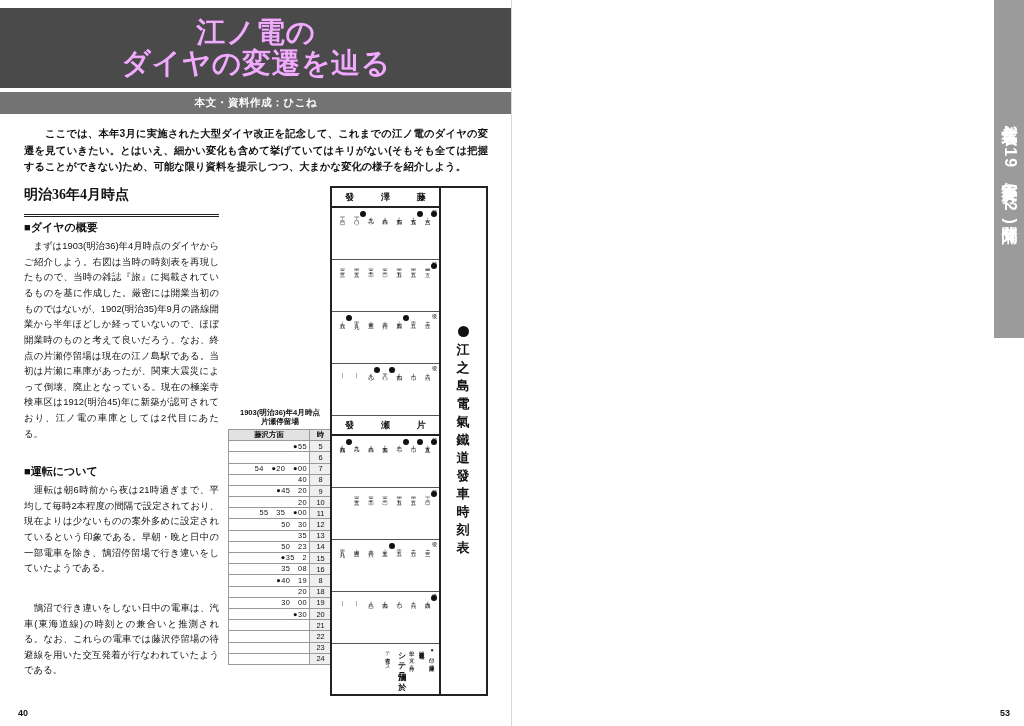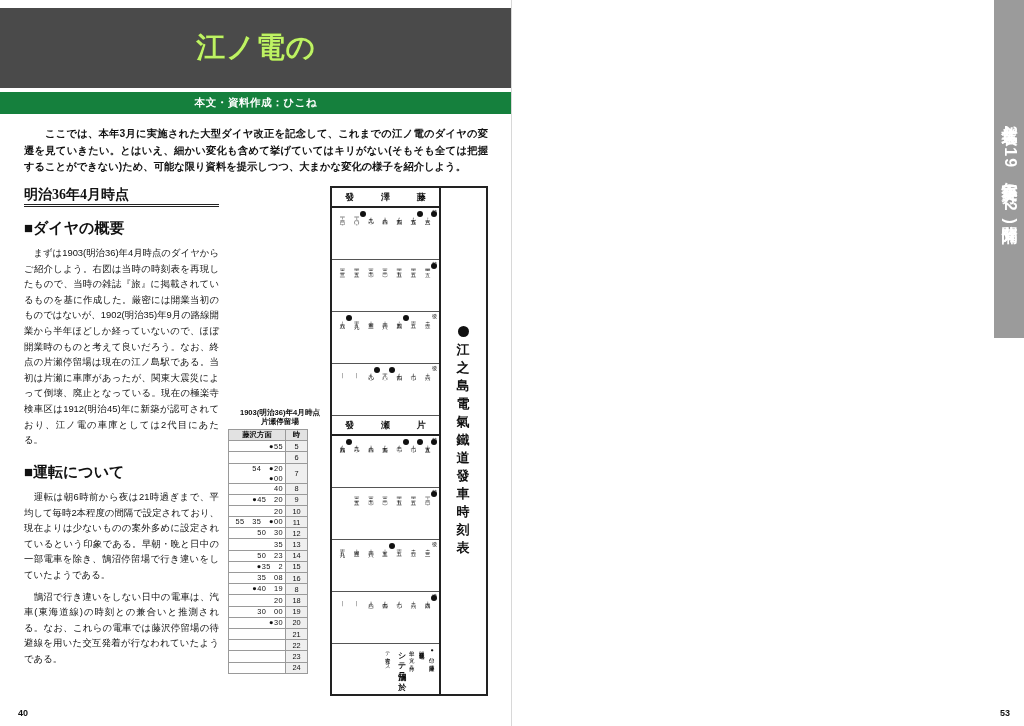--- a/index.html
+++ b/index.html
@@ -16,54 +16,54 @@
   .page-left{width:512px;}
   .page-right{width:512px;}
   .gutter{position:absolute;left:511px;top:0;width:2px;height:726px;background:#d8d8d8;}
 
   
   .lp-title-band{
     position:absolute;left:0;top:8px;width:512px;height:80px;
     background:#4a4a4a;display:flex;align-items:center;justify-content:center;
   }
   .lp-title{
-    color:#bef264;font-weight:bold;font-size:29px;line-height:1.08;text-align:center;
+    color:#f0abfc;font-weight:bold;font-size:29px;line-height:1.08;text-align:center;
     letter-spacing:.5px;text-shadow:0 0 0 #000;
   }
   .lp-title span{display:block;}
   .lp-byline-band{
-    position:absolute;left:0;top:92px;width:512px;height:22px;background:#15803d;
+    position:absolute;left:0;top:92px;width:512px;height:22px;background:#737373;
     display:flex;align-items:center;justify-content:center;
   }
   .lp-byline{color:#fff;font-size:10.5px;font-weight:bold;letter-spacing:.6px;}
 
   .lp-lead{
     position:absolute;left:24px;top:126px;width:464px;
     font-size:10.3px;line-height:1.62;text-align:justify;font-weight:bold;
   }
 
   .sec-head{
     position:absolute;left:24px;top:186px;width:195px;
     font-size:14px;font-weight:bold;font-family:"Liberation Serif","DejaVu Serif",serif;
-    border-bottom:3px double #222;padding-bottom:0;
-  }
-  .sub-head{font-size:15px;font-weight:bold;margin:6px 0 2px 0;font-family:Liberation Mono, monospace;}
+    border-bottom:3px double #222;padding-bottom:10px;
+  }
+  .sub-head{font-size:11px;font-weight:bold;margin:6px 0 2px 0;}
   .body-col{
     position:absolute;left:24px;width:195px;font-size:9.4px;line-height:1.66;
     text-align:justify;
   }
   #col-a{top:212px;}
   #col-b{top:456px;}
 
   
   .tt1903{
     position:absolute;left:228px;top:408px;width:104px;
   }
   .tt1903 .cap{font-size:7.6px;font-weight:bold;text-align:center;line-height:1.25;margin-bottom:2px;}
-  .tt1903 table{border-collapse:collapse;width:80px;font-size:7.4px;}
+  .tt1903 table{border-collapse:collapse;width:104px;font-size:7.4px;}
   .tt1903 th,.tt1903 td{border:1px solid #9a9a9a;height:11.2px;padding:0 2px;box-sizing:border-box;}
   .tt1903 th{background:#e2e2e2;font-weight:bold;text-align:center;font-size:7.4px;}
   .tt1903 td.dep{text-align:right;letter-spacing:.4px;}
   .tt1903 td.hr{text-align:center;background:#efefef;width:22px;}
 
   
   .vbox{
     position:absolute;left:330px;top:186px;width:158px;height:510px;
     border:2px solid #222;background:#fff;box-sizing:border-box;display:flex;
   }
@@ -105,40 +105,41 @@
 </head>
 <body>
 
 <div class="spread">
 
   <div class="page page-left">
 
     <div class="lp-title-band">
       <div class="lp-title">
         <span>江ノ電の</span>
+        <span>ダイヤの変遷を辿る</span>
       </div>
     </div>
 
     <div class="lp-byline-band">
       <div class="lp-byline">本文・資料作成：ひこね</div>
     </div>
 
     <div class="lp-lead">　　ここでは、本年3月に実施された大型ダイヤ改正を記念して、これまでの江ノ電のダイヤの変遷を見ていきたい。とはいえ、細かい変化も含めて挙げていてはキリがない(そもそも全ては把握することができない)ため、可能な限り資料を提示しつつ、大まかな変化の様子を紹介しよう。</div>
 
     <div class="sec-head">明治36年4月時点</div>
 
     <div class="body-col" id="col-a">
       <div class="sub-head">■ダイヤの概要</div>
       <div>　まずは1903(明治36)年4月時点のダイヤからご紹介しよう。右図は当時の時刻表を再現したもので、当時の雑誌『旅』に掲載されているものを基に作成した。厳密には開業当初のものではないが、1902(明治35)年9月の路線開業から半年ほどしか経っていないので、ほぼ開業時のものと考えて良いだろう。なお、終点の片瀬停留場は現在の江ノ島駅である。当初は片瀬に車庫があったが、関東大震災によって倒壊、廃止となっている。現在の極楽寺検車区は1912(明治45)年に新築が認可されており、江ノ電の車庫としては2代目にあたる。</div>
     </div>
 
     <div class="body-col" id="col-b">
       <div class="sub-head">■運転について</div>
       <div>　運転は朝6時前から夜は21時過ぎまで、平均して毎時2本程度の間隔で設定されており、現在よりは少ないものの案外多めに設定されているという印象である。早朝・晩と日中の一部電車を除き、鵠沼停留場で行き違いをしていたようである。</div>
-      <div style="margin-top:6px">　鵠沼で行き違いをしない日中の電車は、汽車(東海道線)の時刻との兼合いと推測される。なお、これらの電車では藤沢停留場の待避線を用いた交互発着が行なわれていたようである。</div>
+      <div style="margin-top:24px">　鵠沼で行き違いをしない日中の電車は、汽車(東海道線)の時刻との兼合いと推測される。なお、これらの電車では藤沢停留場の待避線を用いた交互発着が行なわれていたようである。</div>
     </div>
 
     <div class="tt1903">
       <div class="cap">
         <div>1903(明治36)年4月時点</div>
         <div>片瀬停留場</div>
       </div>
       <table>
         <thead>
           <tr>

